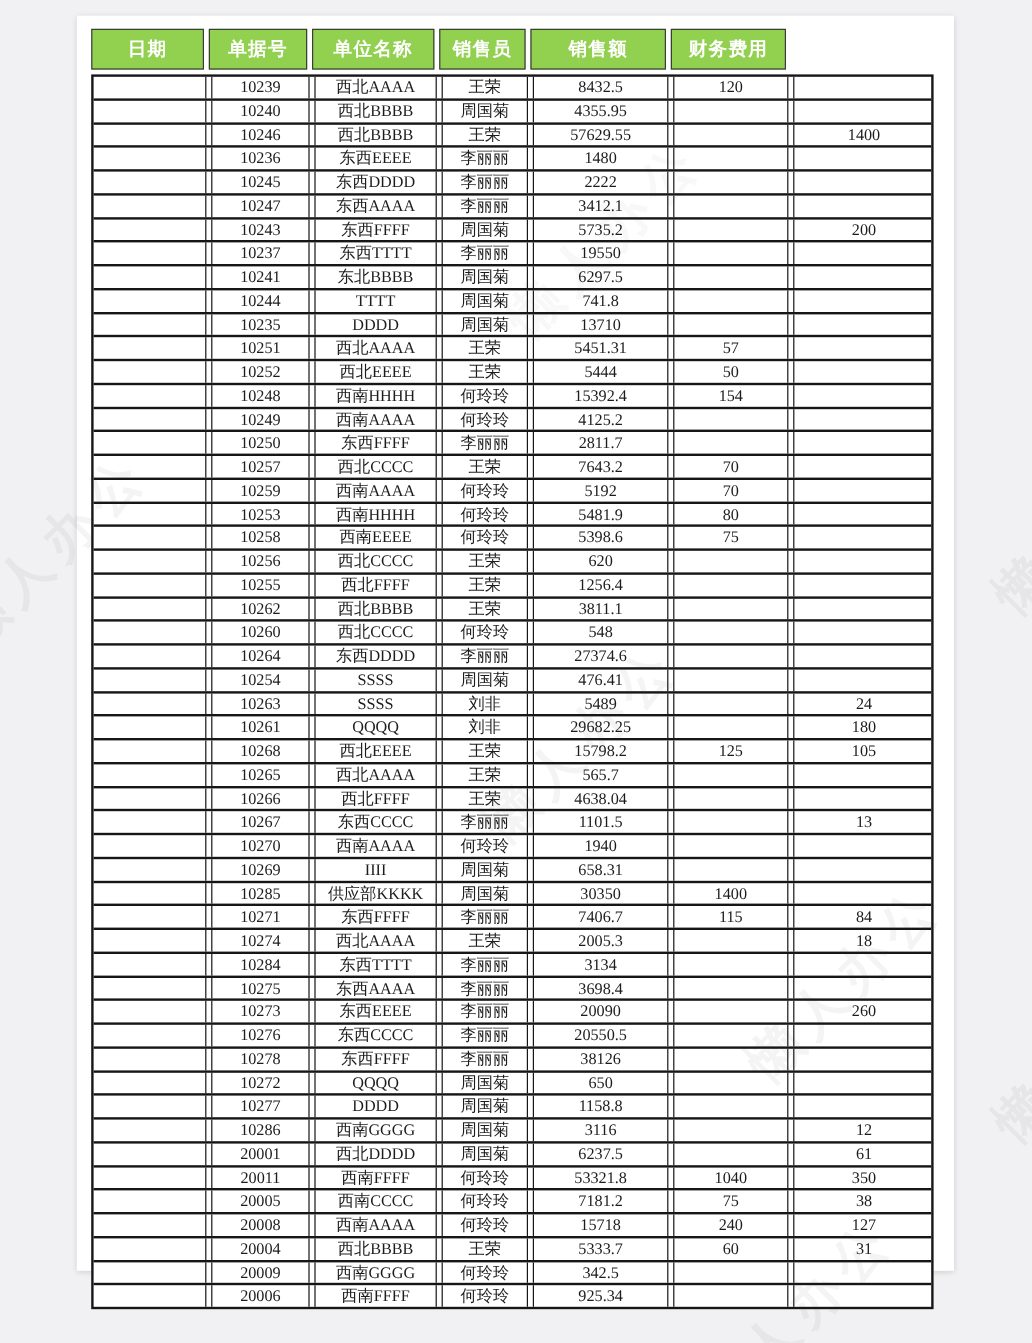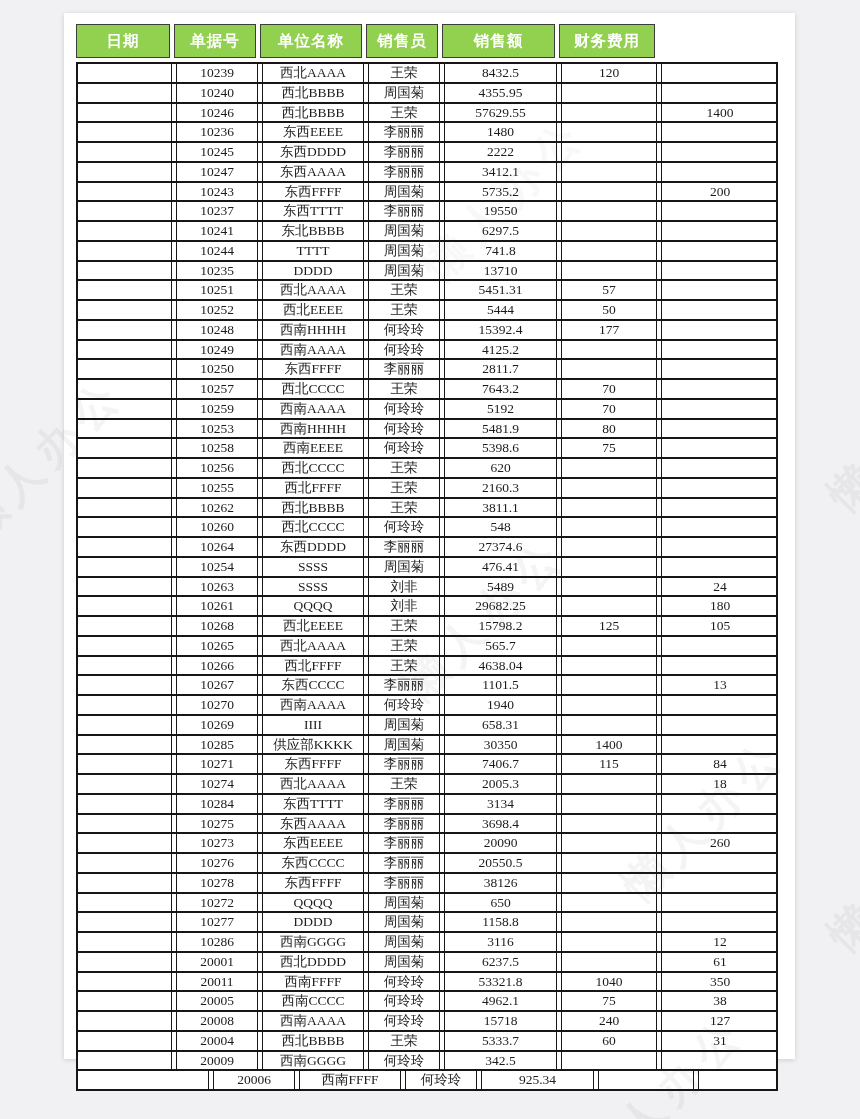--- a/index.html
+++ b/index.html
@@ -54,21 +54,20 @@
   
   .tbody {
     border: 2px solid #161616;
     background: #ffffff;
   }
   .tbody .grid-row {
     border-bottom: 2px solid #161616;
   }
   .tbody .grid-row:last-child {
     border-bottom: none;
-    padding-left: 37px;
   }
   .tbody .cell {
     height: 17.75px;
     line-height: 17.9px;
     font-size: 13.5px;
     color: #1c1c1c;
     text-align: center;
     border-left: 1px solid #161616;
     border-right: 1px solid #161616;
     overflow: hidden;
@@ -238,21 +237,21 @@
             <div class="cell">5444</div>
             <div class="cell">50</div>
             <div class="cell"></div>
           </div>
           <div class="grid-row">
             <div class="cell"></div>
             <div class="cell">10248</div>
             <div class="cell">西南HHHH</div>
             <div class="cell">何玲玲</div>
             <div class="cell">15392.4</div>
-            <div class="cell">177</div>
+            <div class="cell">154</div>
             <div class="cell"></div>
           </div>
           <div class="grid-row">
             <div class="cell"></div>
             <div class="cell">10249</div>
             <div class="cell">西南AAAA</div>
             <div class="cell">何玲玲</div>
             <div class="cell">4125.2</div>
             <div class="cell"></div>
             <div class="cell"></div>
@@ -309,21 +308,21 @@
             <div class="cell">王荣</div>
             <div class="cell">620</div>
             <div class="cell"></div>
             <div class="cell"></div>
           </div>
           <div class="grid-row">
             <div class="cell"></div>
             <div class="cell">10255</div>
             <div class="cell">西北FFFF</div>
             <div class="cell">王荣</div>
-            <div class="cell">2160.3</div>
+            <div class="cell">1256.4</div>
             <div class="cell"></div>
             <div class="cell"></div>
           </div>
           <div class="grid-row">
             <div class="cell"></div>
             <div class="cell">10262</div>
             <div class="cell">西北BBBB</div>
             <div class="cell">王荣</div>
             <div class="cell">3811.1</div>
             <div class="cell"></div>
@@ -543,21 +542,21 @@
             <div class="cell">何玲玲</div>
             <div class="cell">53321.8</div>
             <div class="cell">1040</div>
             <div class="cell">350</div>
           </div>
           <div class="grid-row">
             <div class="cell"></div>
             <div class="cell">20005</div>
             <div class="cell">西南CCCC</div>
             <div class="cell">何玲玲</div>
-            <div class="cell">4962.1</div>
+            <div class="cell">7181.2</div>
             <div class="cell">75</div>
             <div class="cell">38</div>
           </div>
           <div class="grid-row">
             <div class="cell"></div>
             <div class="cell">20008</div>
             <div class="cell">西南AAAA</div>
             <div class="cell">何玲玲</div>
             <div class="cell">15718</div>
             <div class="cell">240</div>

